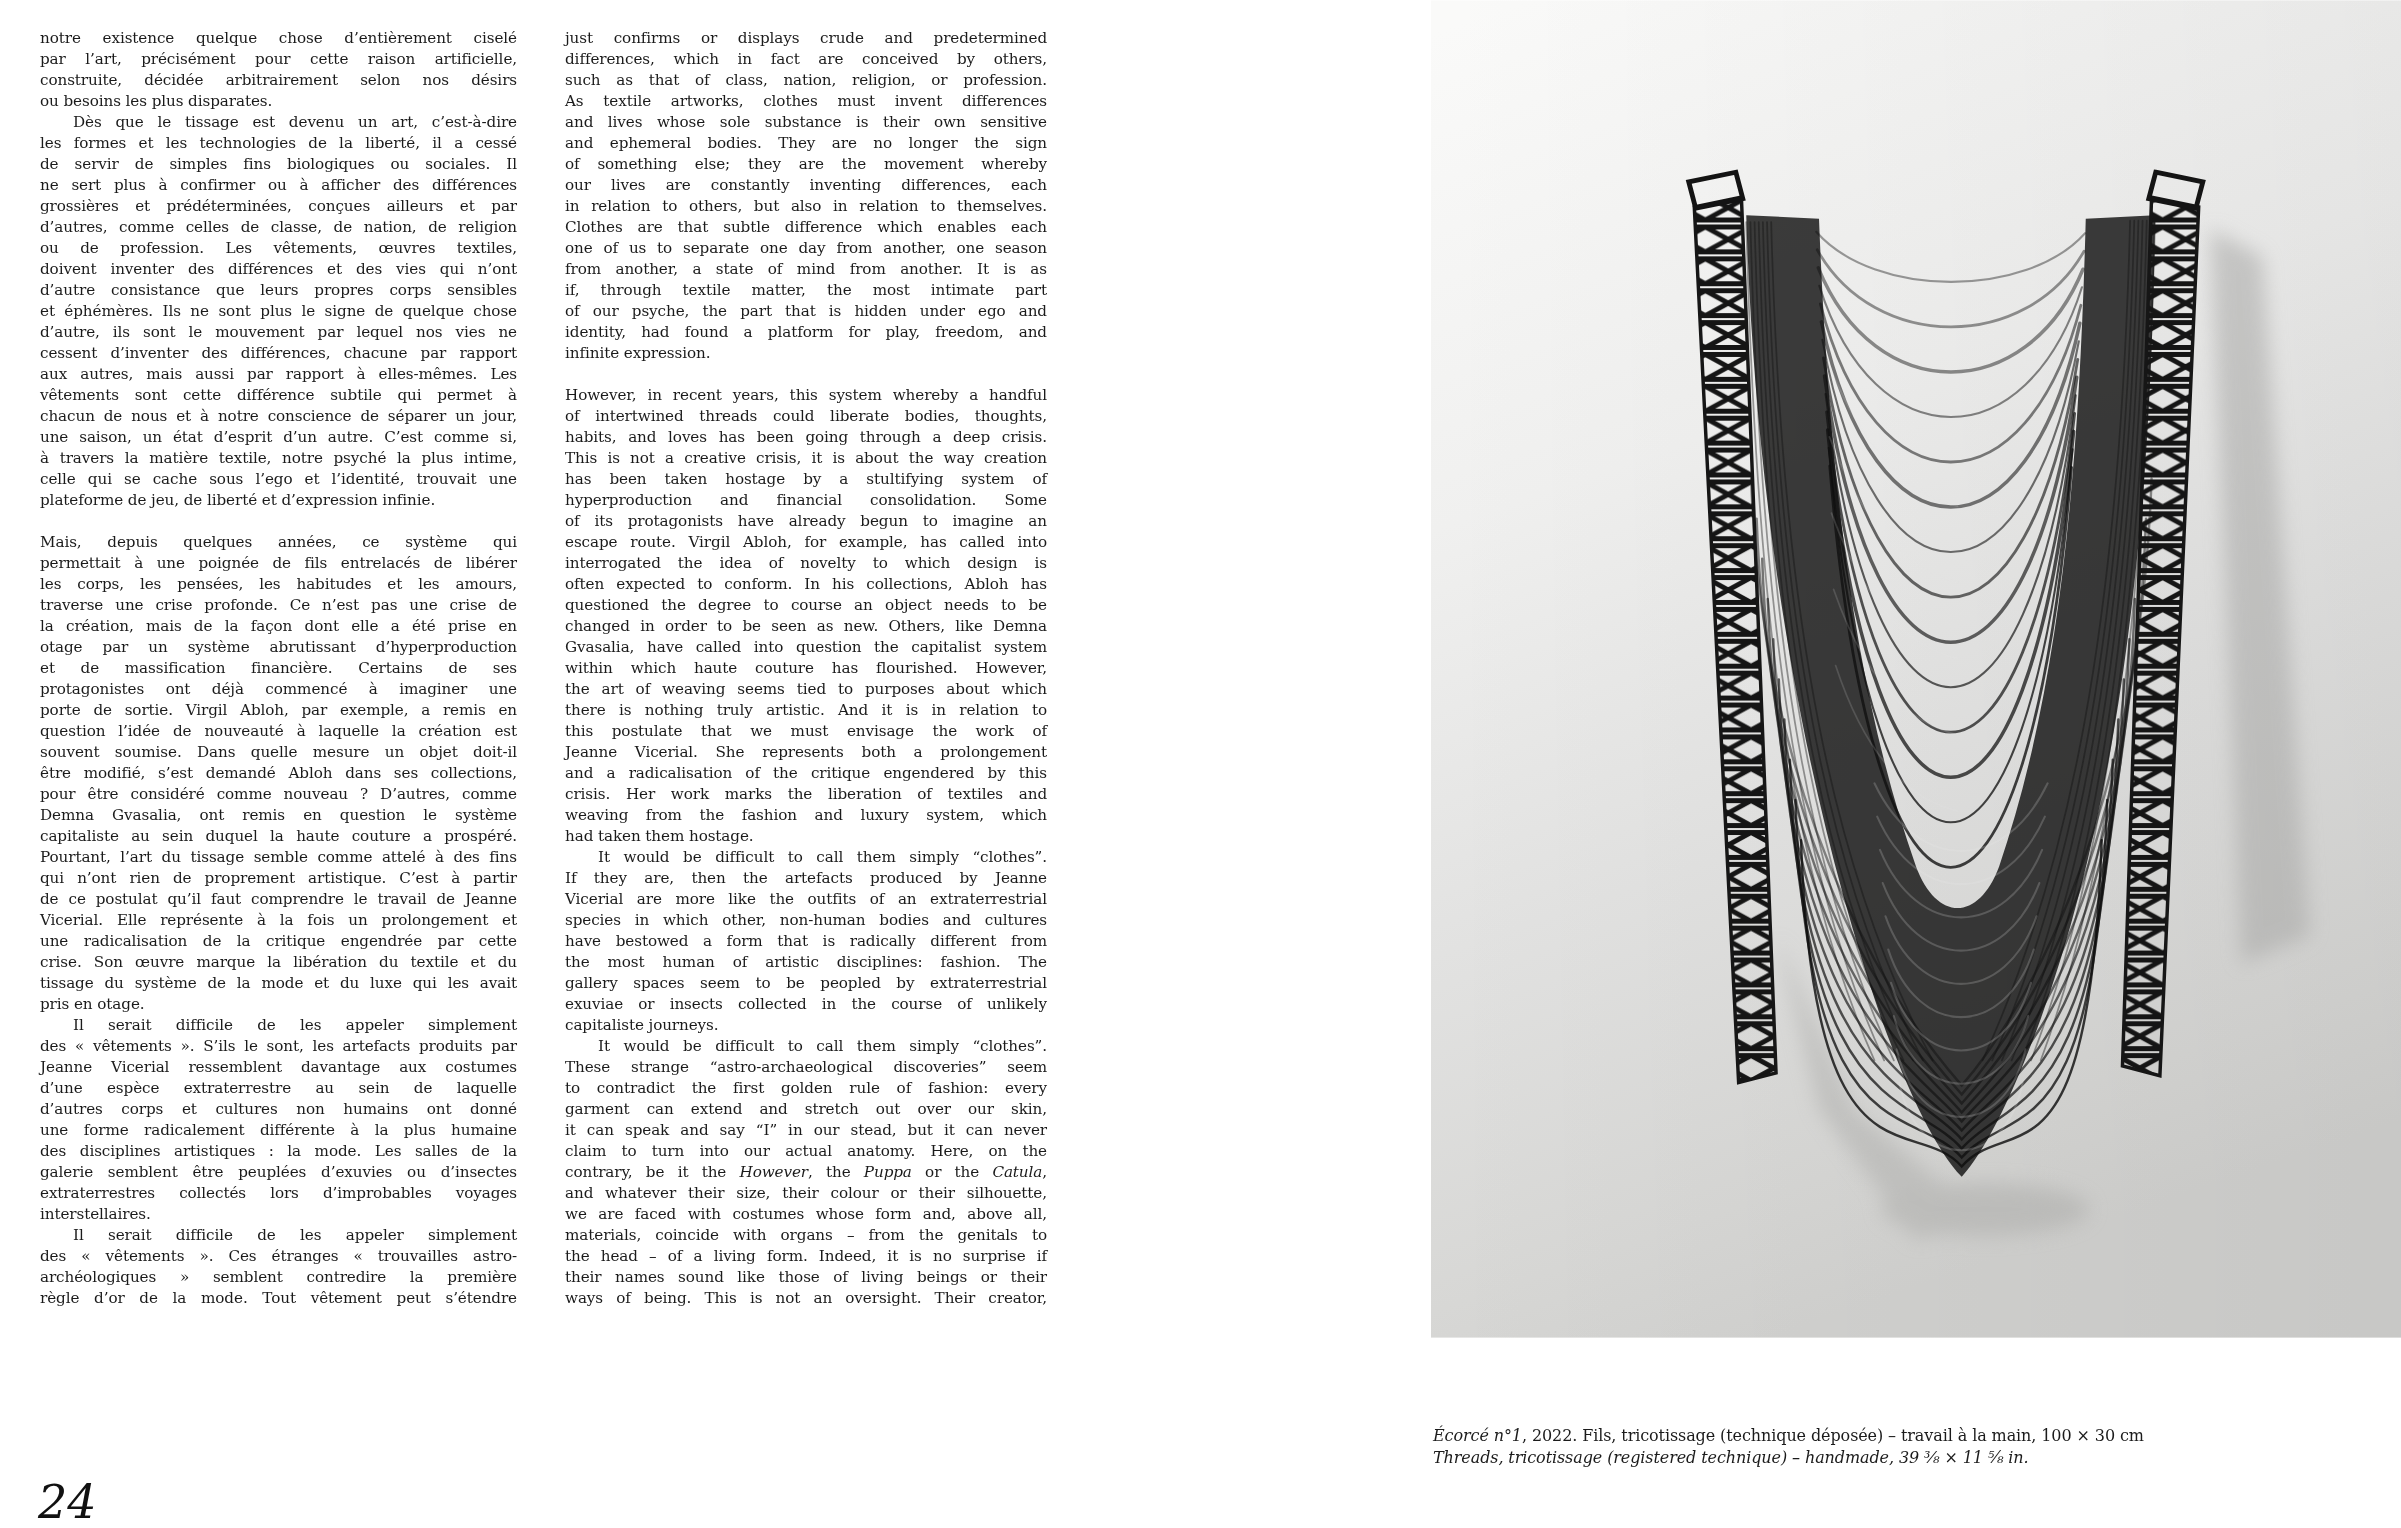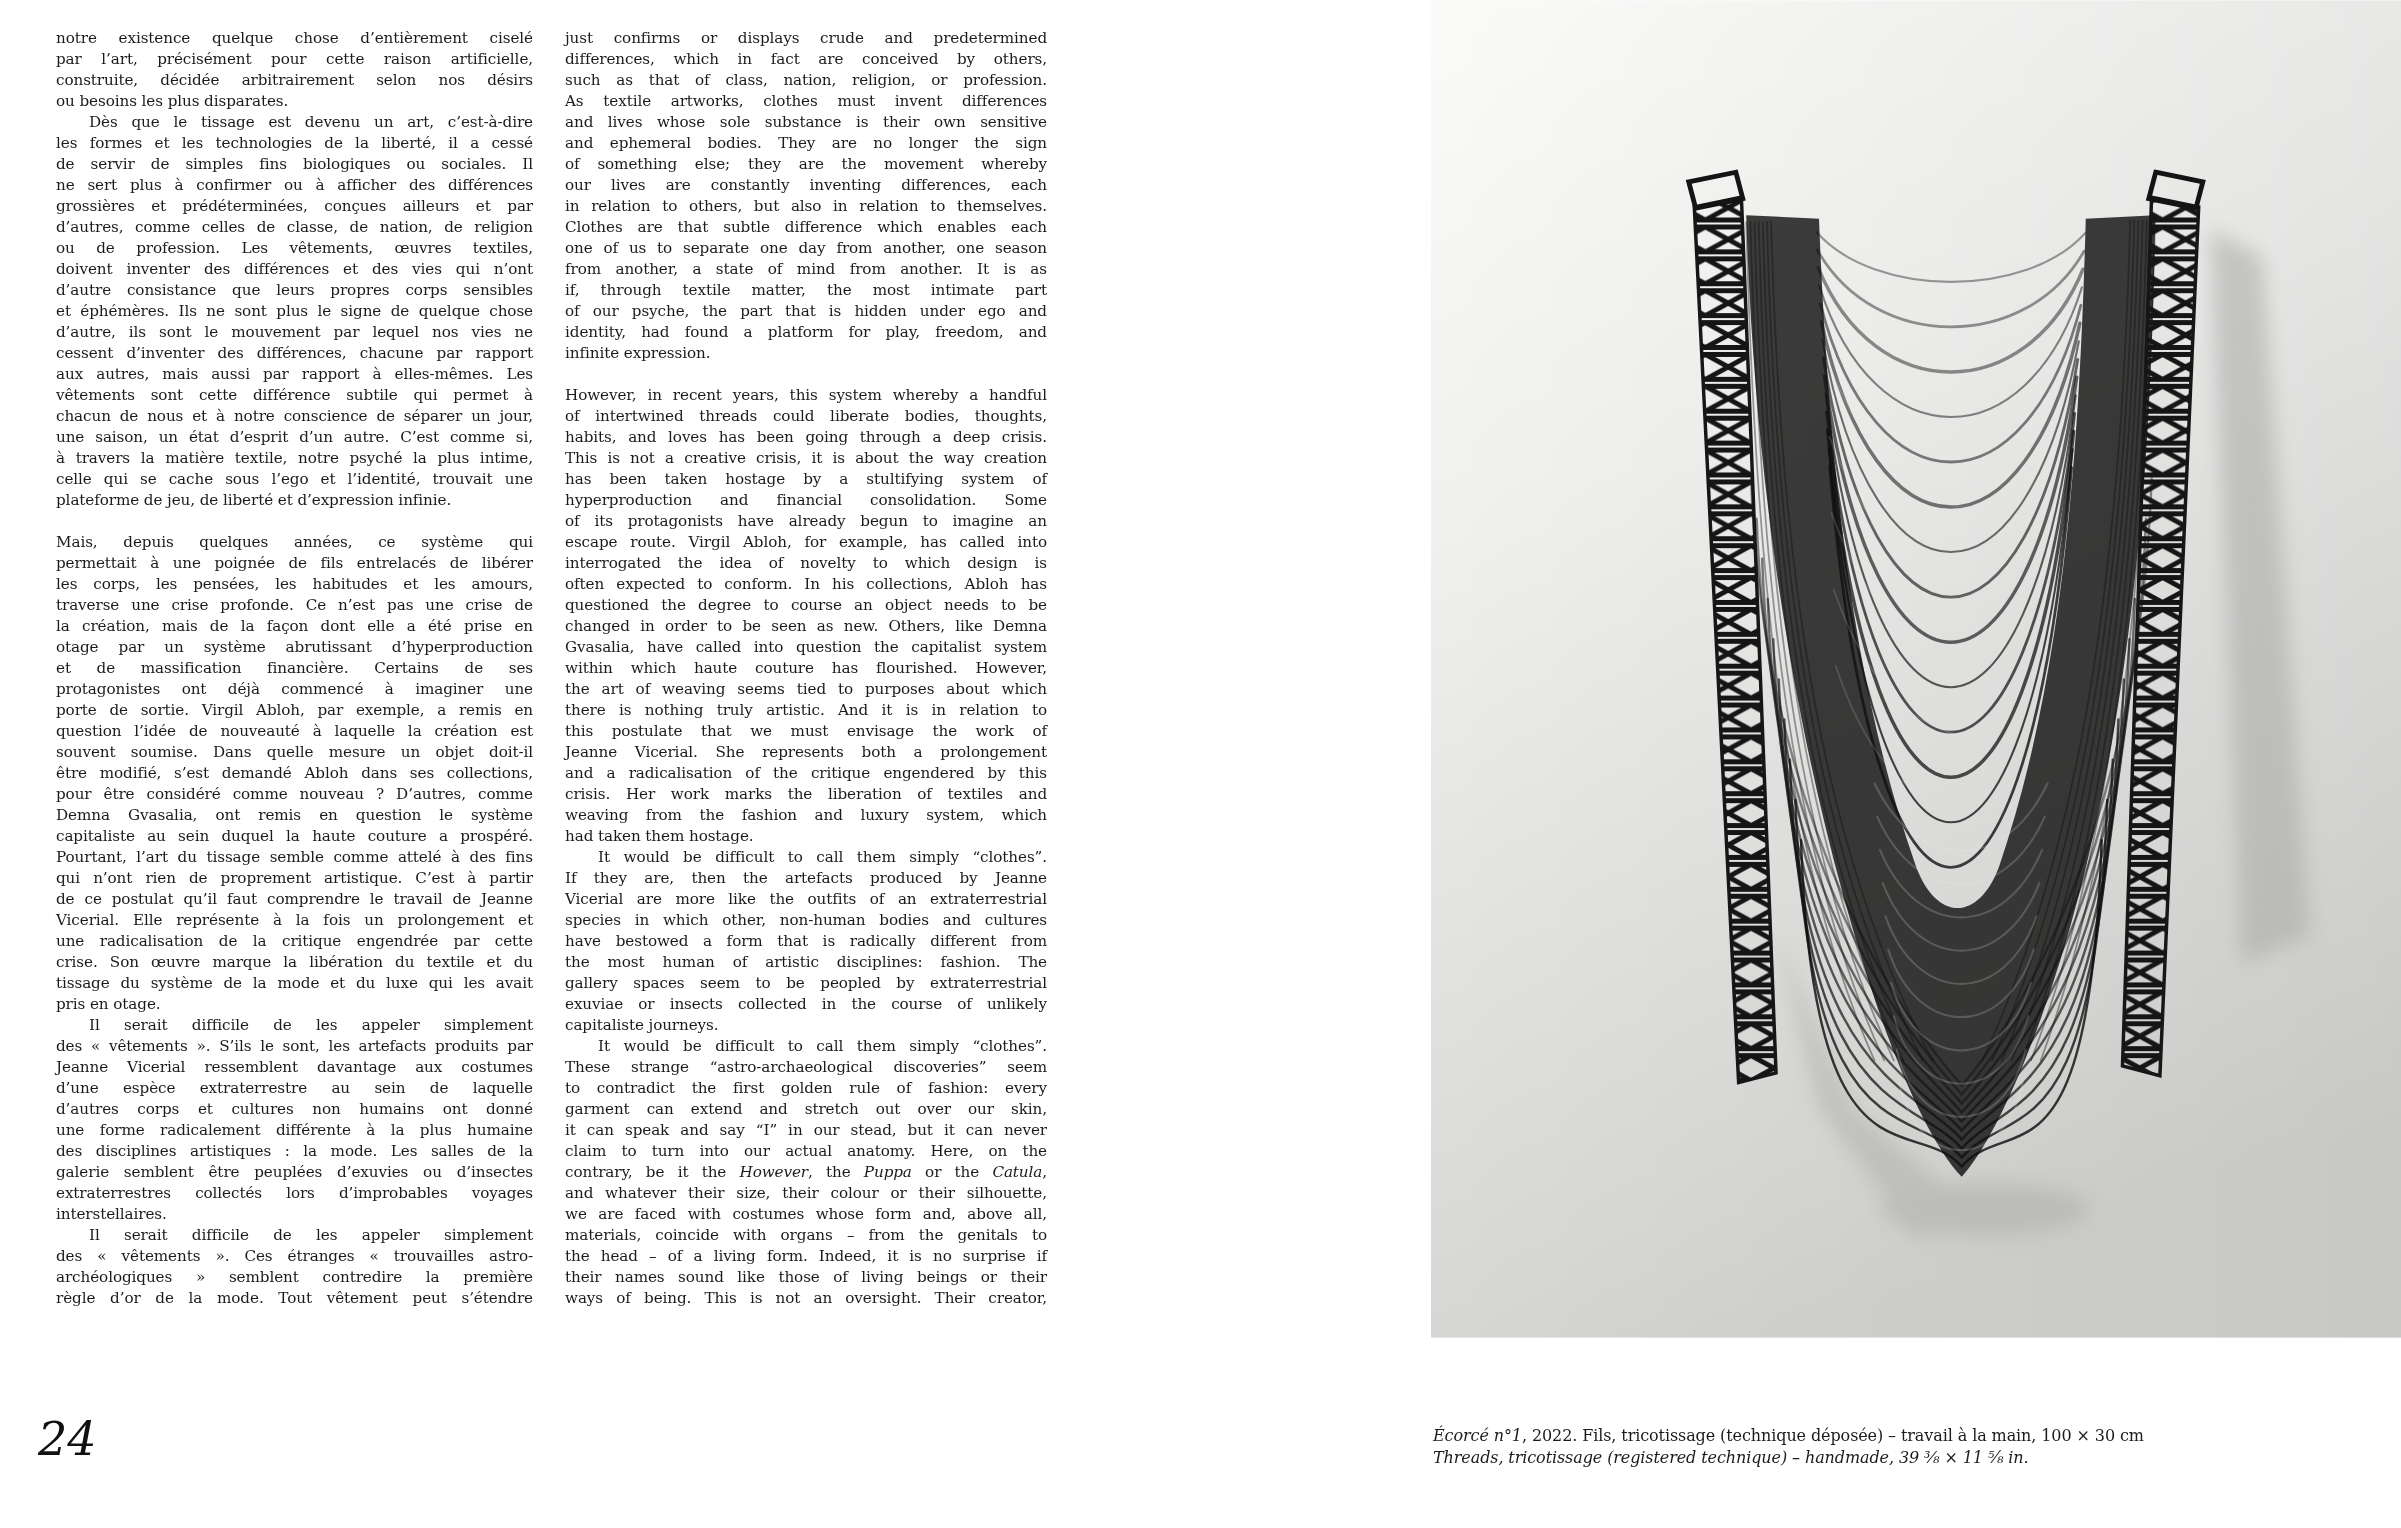--- a/index.html
+++ b/index.html
@@ -3,21 +3,21 @@
 <meta charset="utf-8">
 <style>
   html,body{margin:0;padding:0;}
   body{
     width:2401px;height:1528px;position:relative;overflow:hidden;
     background:#ffffff;
     font-family:"DejaVu Serif","Liberation Serif",serif;
     color:#1b1b1b;
   }
   .col{position:absolute;top:28px;}
-  .col-left{left:56px;width:477px;}
+  .col-left{left:40px;width:477px;}
   .col-mid{left:522px;width:482px;margin-left:43px;}
   .para{margin:0;}
   .para.gap{margin-top:21px;}
   .line{
     font-size:15.2px;line-height:21px;letter-spacing:-0.1px;
     white-space:nowrap;
     text-align:justify;text-align-last:justify;
   }
   .line.short{text-align-last:left;}
   .para.indent .line:first-child{text-indent:33px;}
@@ -26,21 +26,21 @@
     overflow:hidden;
   }
   .photo svg{display:block;}
   .caption{
     position:absolute;left:1433px;top:1425px;width:943px;
   }
   .caption-line{
     font-size:16px;line-height:21.5px;letter-spacing:-0.1px;white-space:nowrap;
   }
   .pagenum{
-    position:absolute;left:38px;top:1415px;
+    position:absolute;left:38px;top:1478px;
     font-size:46px;line-height:49px;font-style:italic;color:#111;
   }
 </style>
 </head>
 <body>
 
 <div>
 
   <div class="col col-left" id="col-left">
       <div class="para">

